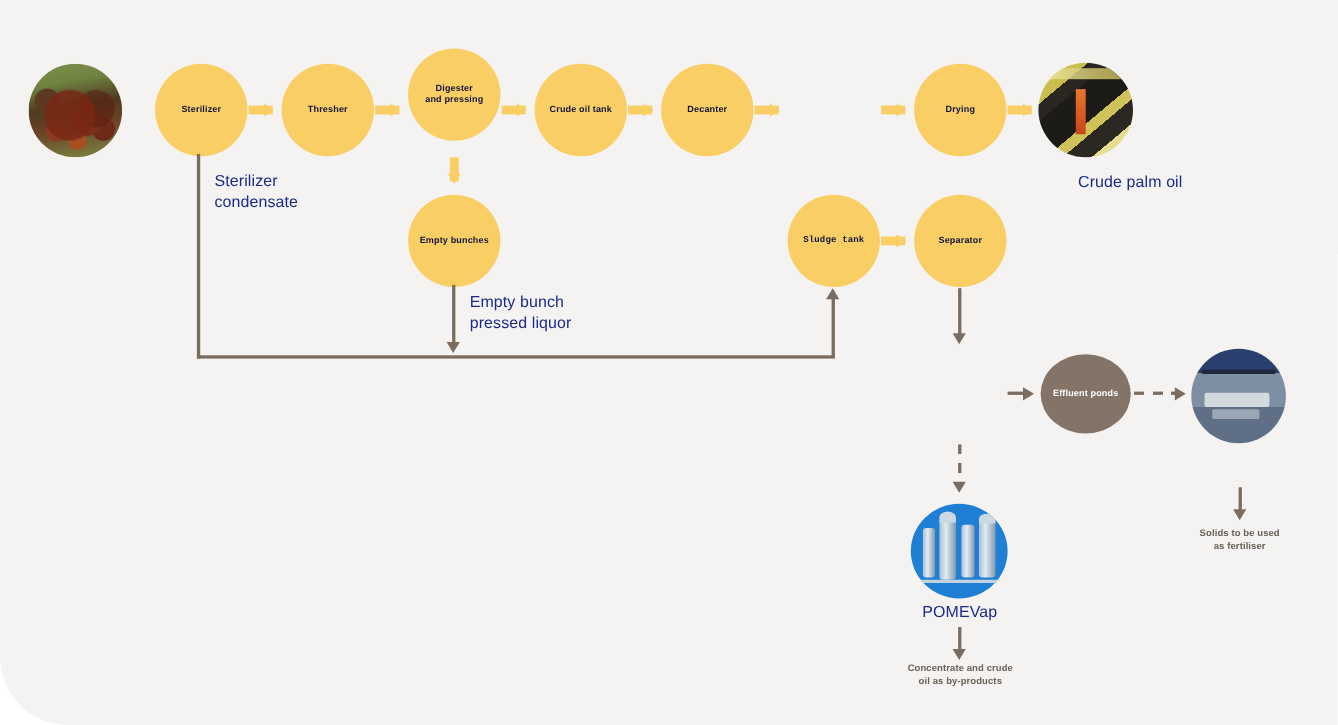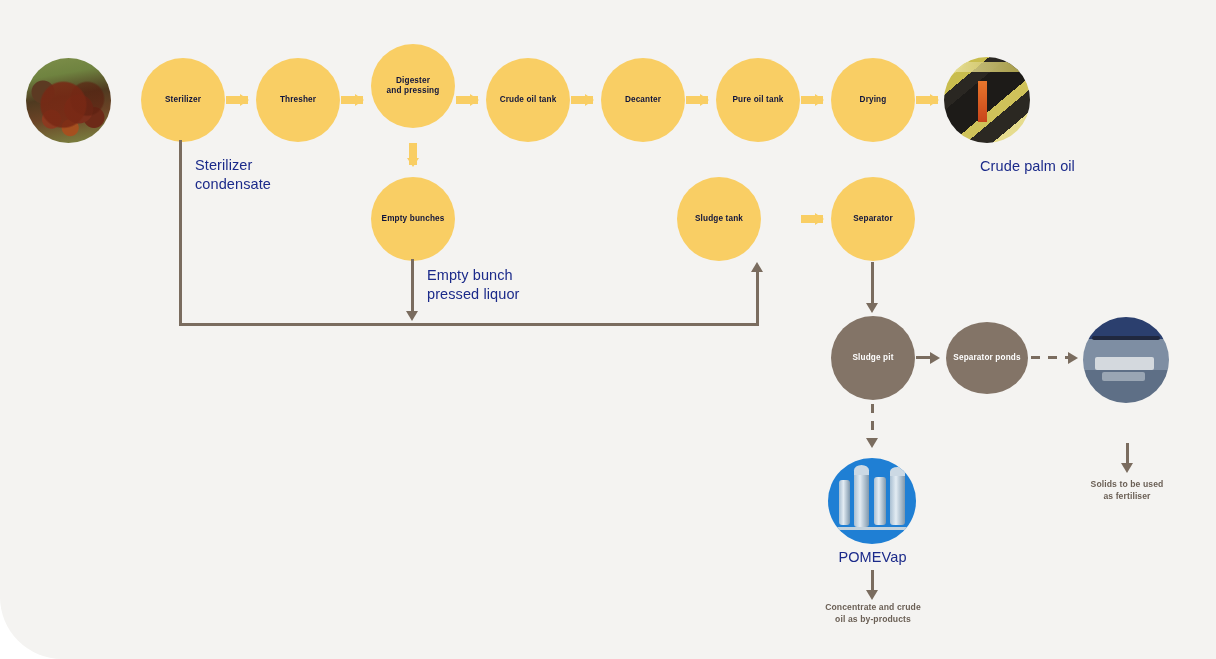--- a/index.html
+++ b/index.html
@@ -105,23 +105,20 @@
   </div>
 
   <div class="node yellow" style="left:486px;top:58px;width:84px;height:84px;">
     <span class="lbl">Crude oil tank</span>
   </div>
 
   <div class="node yellow" style="left:601px;top:58px;width:84px;height:84px;">
     <span class="lbl">Decanter</span>
   </div>
 
-  <div class="node yellow" style="left:716px;top:58px;width:84px;height:84px;">
-    <span class="lbl">Pure oil tank</span>
-  </div>
 
   <div class="node yellow" style="left:831px;top:58px;width:84px;height:84px;">
     <span class="lbl">Drying</span>
   </div>
 
   <div class="photo cpo" style="left:944px;top:57px;width:86px;height:86px;"></div>
   <div class="cap-blue" style="left:940px;top:157px;width:175px;">Crude palm oil</div>
 
   <div class="yline" style="left:226px;top:96px;width:22px;height:8px;"></div>
   <div class="yarrow r" style="left:240px;top:94px;"></div>
@@ -144,21 +141,21 @@
   <div class="yline" style="left:916px;top:96px;width:22px;height:8px;"></div>
   <div class="yarrow r" style="left:930px;top:94px;"></div>
 
   <div class="yline" style="left:409px;top:143px;width:8px;height:22px;"></div>
   <div class="yarrow d" style="left:407px;top:158px;"></div>
 
   <div class="node yellow" style="left:371px;top:177px;width:84px;height:84px;">
     <span class="lbl">Empty bunches</span>
   </div>
 
-  <div class="node yellow" style="left:677px;top:177px;width:84px;height:84px;">
+  <div class="node yellow" style="left:716px;top:177px;width:84px;height:84px;font-family:Liberation Mono, monospace;">
     <span class="lbl">Sludge tank</span>
   </div>
 
   <div class="node yellow" style="left:831px;top:177px;width:84px;height:84px;">
     <span class="lbl">Separator</span>
   </div>
 
   <div class="yline" style="left:801px;top:215px;width:22px;height:8px;"></div>
   <div class="yarrow r" style="left:815px;top:213px;"></div>
 
@@ -175,26 +172,23 @@
     <div>Empty bunch</div>
     <div>pressed liquor</div>
   </div>
 
   <div class="bline" style="left:756px;top:270px;width:3px;height:55px;"></div>
   <div class="barrow u" style="left:751px;top:262px;"></div>
 
   <div class="bline" style="left:871px;top:262px;width:3px;height:45px;"></div>
   <div class="barrow d" style="left:866px;top:303px;"></div>
 
-  <div class="node brown" style="left:831px;top:316px;width:84px;height:84px;">
-    <span class="lbl">Sludge pit</span>
-  </div>
 
   <div class="node brown" style="left:946px;top:322px;width:82px;height:72px;">
-    <span class="lbl">Separator ponds</span>
+    <span class="lbl">Effluent ponds</span>
   </div>
 
   <div class="bline" style="left:916px;top:356px;width:19px;height:3px;"></div>
   <div class="barrow r" style="left:930px;top:352px;"></div>
 
   <div class="dash-h" style="left:1031px;top:356px;width:40px;"></div>
   <div class="barrow r" style="left:1068px;top:352px;"></div>
 
   <div class="photo aldec" style="left:1083px;top:317px;width:86px;height:86px;">
     <i style="left:14%;top:46%;width:68%;height:16%;"></i>

